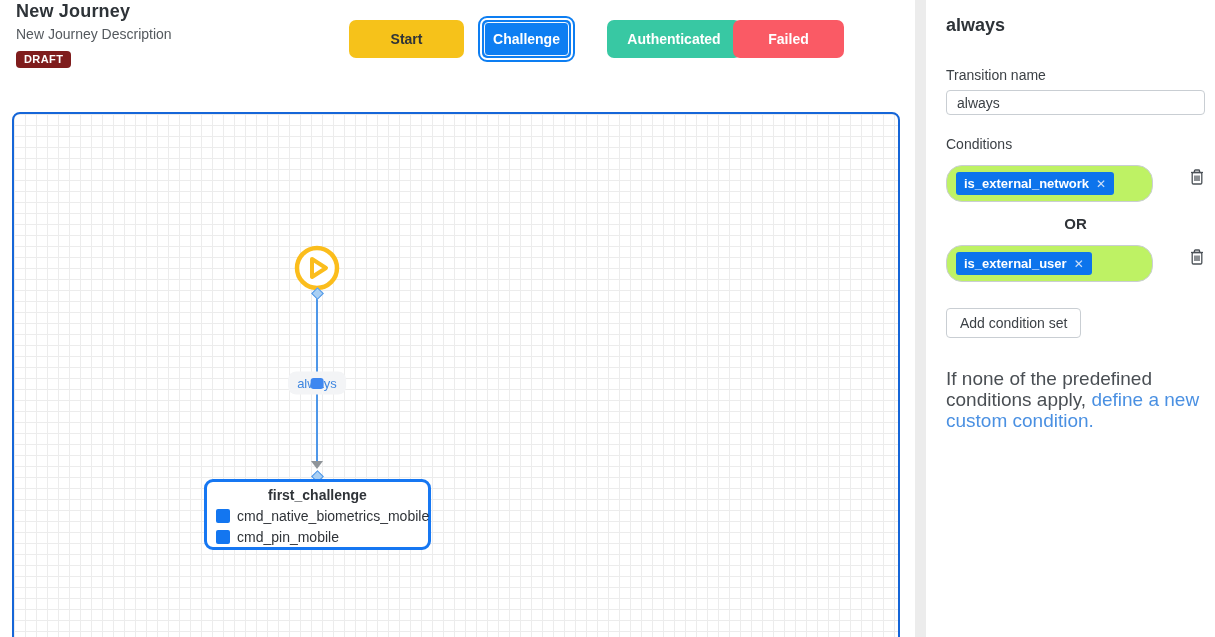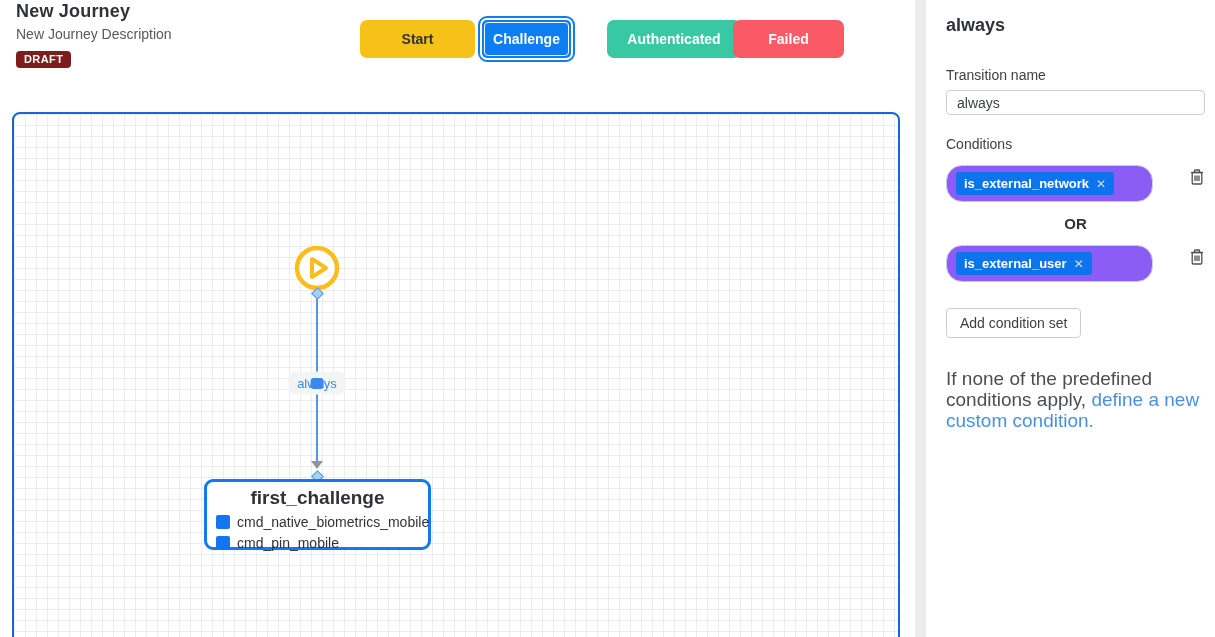--- a/index.html
+++ b/index.html
@@ -10,21 +10,21 @@
   .header-block { position:absolute; left:16px; top:1px; }
   .page-title { font-size:18px; font-weight:bold; color:#2e3338; letter-spacing:.2px; }
   .page-subtitle { font-size:14px; color:#54595e; margin-top:4px; }
   .draft-badge { display:inline-block; margin-top:9px; background:#7f1d1d; color:#fff;
     font-size:11px; font-weight:bold; padding:2px 8px 3px; border-radius:4px; letter-spacing:.4px; }
 
   
   .state-btn { position:absolute; top:20px; height:38px; border:none; border-radius:7px;
     font-family:inherit; font-size:14px; font-weight:bold; display:flex; align-items:center;
     justify-content:center; cursor:pointer; }
-  .btn-start { left:360px; width:115px; background:#F6C21A; color:#2f3338; }
+  .btn-start { left:349px; width:115px; background:#F6C21A; color:#2f3338; }
   .btn-auth  { left:607px; width:134px; background:#38C8A3; color:#fff; }
   .btn-failed{ left:733px; width:111px; background:#FA5A65; color:#fff; }
   .btn-challenge-wrap { position:absolute; left:478px; top:16px; width:97px; height:46px;
     border:2px solid #0D7EF2; border-radius:9px; background:#fff; padding:2px; cursor:pointer; }
   .btn-challenge { position:relative; width:100%; height:100%; background:#0D7EF2; color:#fff;
     border:none; border-radius:5px; font-family:inherit; font-size:14px; font-weight:bold;
     display:flex; align-items:center; justify-content:center; cursor:pointer; }
   .btn-challenge::after { content:""; position:absolute; inset:2px;
     border:1px solid rgba(255,255,255,.95); border-radius:4px; pointer-events:none; }
 
@@ -42,37 +42,37 @@
   .diamond-bottom { left:299px; top:358px; }
   .edge-arrow { position:absolute; left:297px; top:347px; width:0; height:0;
     border-left:6px solid transparent; border-right:6px solid transparent;
     border-top:8px solid #8F9499; }
   .edge-label { position:absolute; left:303px; top:269px; transform:translate(-50%,-50%);
     background:#f3f4f6; border-radius:8px; padding:4px 9px; font-size:13px; color:#3F87E0; }
   .edge-label-icon { position:absolute; left:50%; top:50%; transform:translate(-50%,-50%);
     width:13px; height:11px; background:#3E87F0; border-radius:3px; }
   .flow-node { position:absolute; left:190px; top:365px; width:227px; height:71px;
     background:#fff; border:3px solid #1677F2; border-radius:9px; padding-top:5px; cursor:pointer; }
-  .node-title { text-align:center; font-size:19px; font-weight:bold; color:#2f3338; margin-bottom:2px; }
+  .node-title { text-align:center; font-size:14px; font-weight:bold; color:#2f3338; margin-bottom:2px; }
   .node-item { display:flex; align-items:center; gap:7px; padding-left:9px; height:21px;
     font-size:14px; color:#2f3338; }
   .node-item-square { width:14px; height:14px; background:#1376F0; border-radius:2px; flex:none; }
 
   
   .panel-divider { position:absolute; left:915px; top:0; width:11px; height:637px; background:#ececec; }
   .sidebar { position:absolute; left:946px; top:0; width:259px; }
   .sidebar-title { font-size:18px; font-weight:bold; color:#2e3338; margin-top:15px; }
   .field-label { font-size:14px; color:#3c4146; }
   .lbl-transition { margin-top:31px; }
   .transition-input { margin-top:7px; width:100%; height:25px; border:1px solid #c9ced3;
     border-radius:4px; padding:0 10px; font-size:14px; color:#3c4146; font-family:inherit; }
   .lbl-conditions { margin-top:21px; }
   .condition-row { display:flex; align-items:flex-start; margin-top:13px; }
   .condition-box { width:207px; height:37px; border:1px solid #c9ced3; border-radius:16px;
-    padding:6px 9px; display:flex; gap:6px; background:#8b5cf6; }
+    padding:6px 9px; display:flex; gap:6px; background:#bef264; }
   .condition-chip { background:#0C74EC; color:#fff; font-size:13px; font-weight:bold;
     padding:3px 8px; border-radius:3px; display:flex; align-items:center; gap:7px; cursor:default; }
   .chip-x { font-size:12px; font-weight:normal; color:#cfe0f8; cursor:pointer; }
   .trash-btn { margin-left:auto; margin-top:3px; background:none; border:none; cursor:pointer; padding:0; }
   .or-joiner { text-align:center; font-size:15px; font-weight:bold; color:#2f3338; margin-top:13px; }
   .add-set-btn { margin-top:26px; display:inline-block; background:#fff; border:1px solid #c9ced3;
     border-radius:4px; padding:6px 13px; font-size:14px; color:#3c4146; font-family:inherit; cursor:pointer; }
   .footer-note { margin-top:30px; width:256px; font-size:19px; line-height:21px; color:#4a4f54; }
   .footer-link { color:#4a90e2; cursor:pointer; }
 </style>

